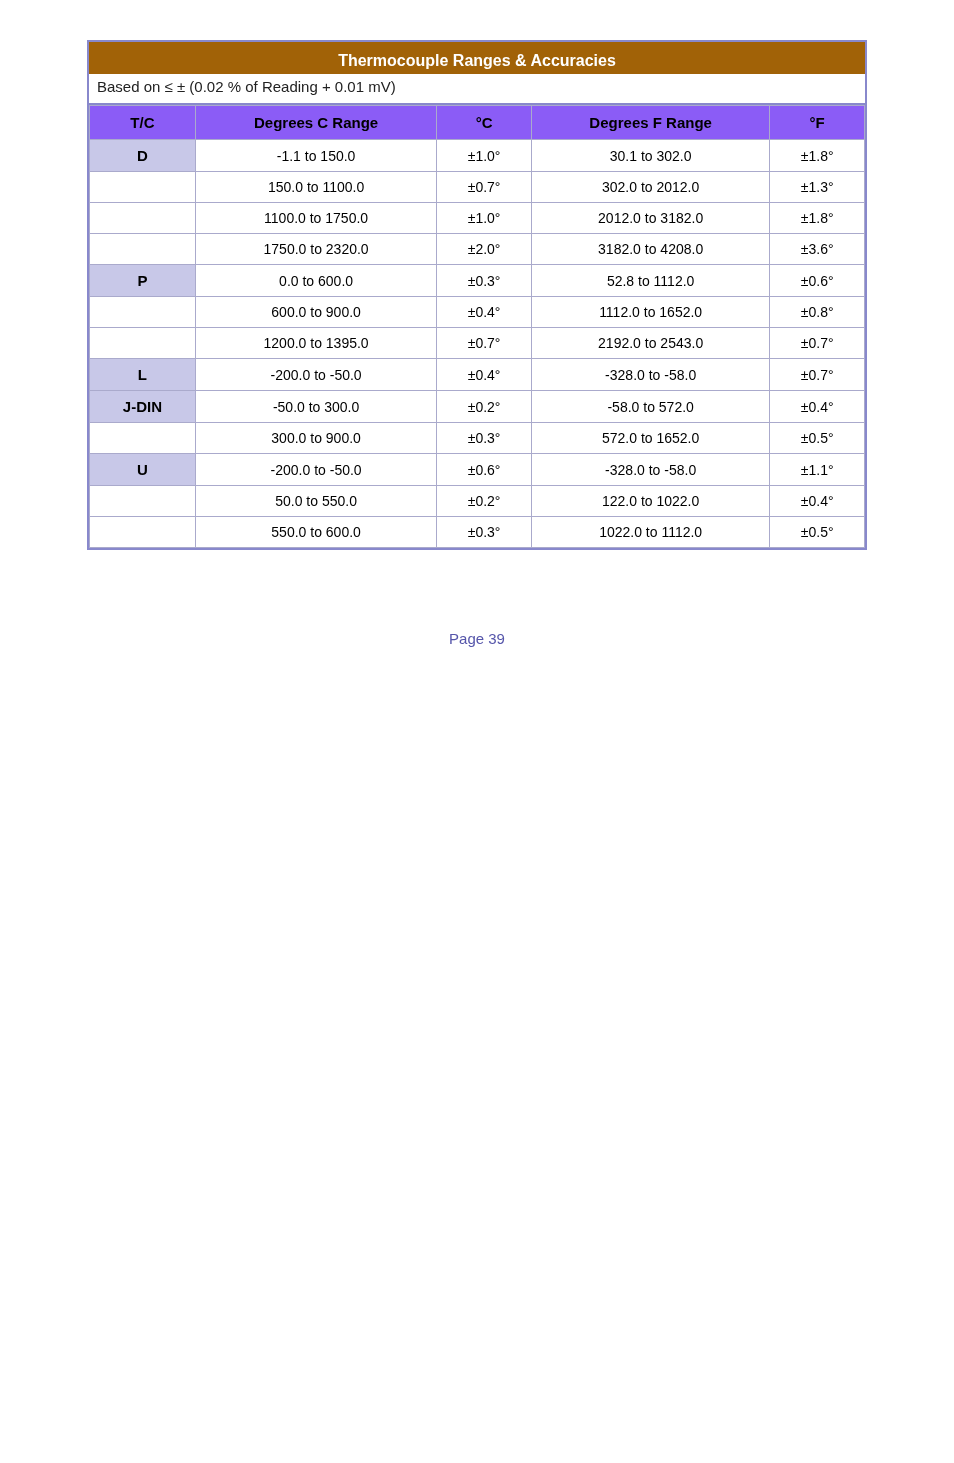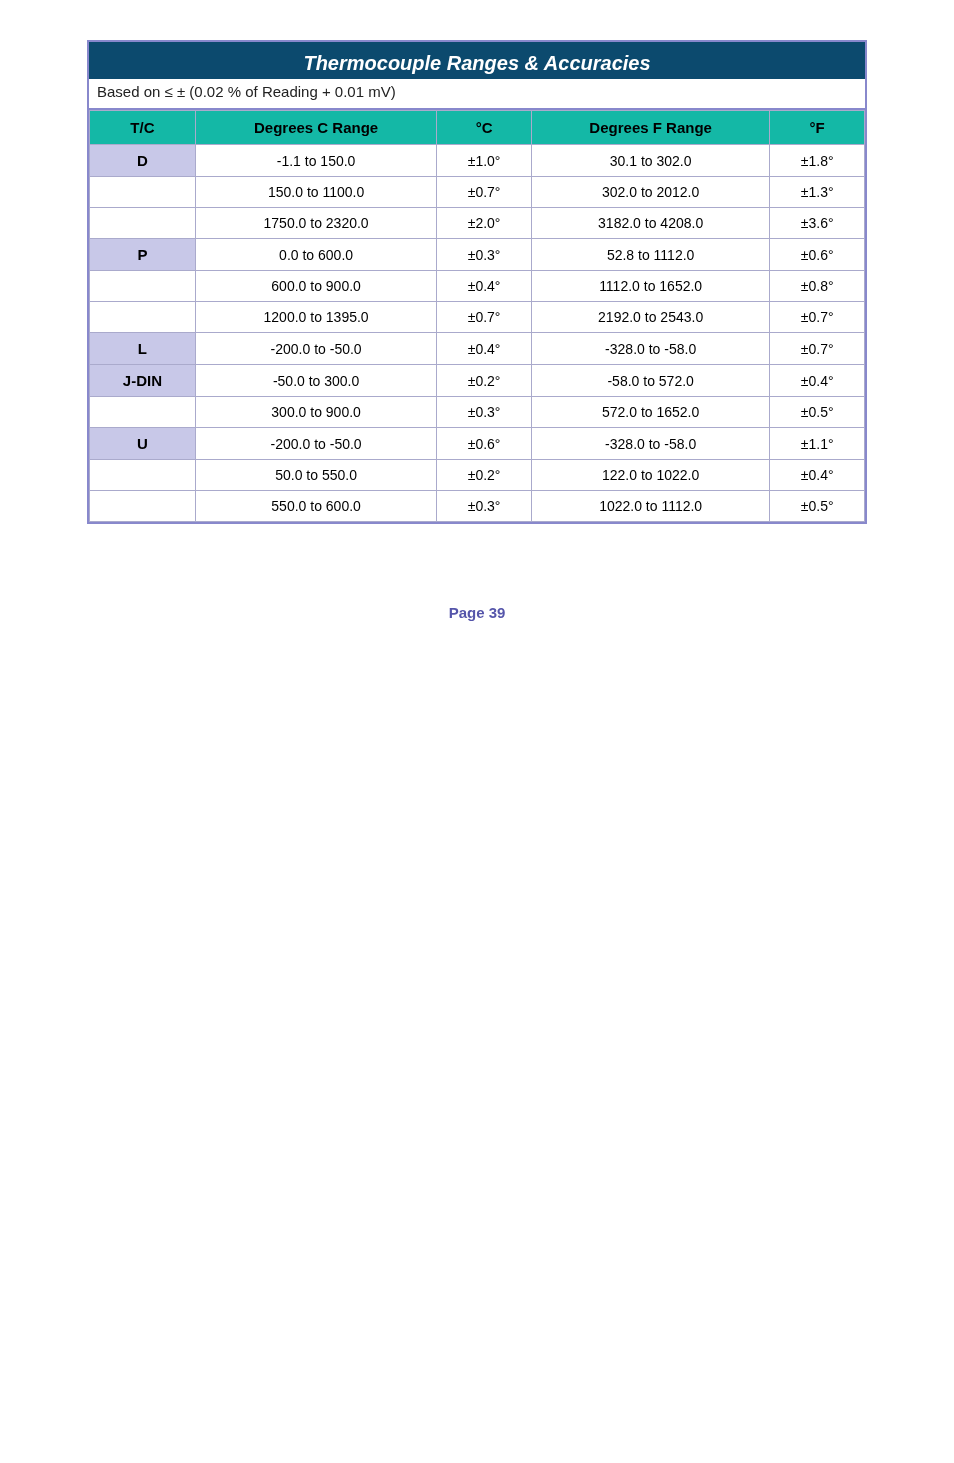--- a/index.html
+++ b/index.html
@@ -15,45 +15,44 @@
     }
 
     .table-wrapper {
       width: 100%;
       max-width: 780px;
       border: 2px solid #8888cc;
       border-collapse: collapse;
     }
 
     .title-row {
-      background-color: #0c4a6e;
+      background-color: #a16207;
       color: #fff;
       text-align: center;
       padding: 10px 8px 4px;
-      font-size: 20px;
+      font-size: 16px;
       font-weight: bold;
-      font-style: italic;
     }
 
     .subtitle-row {
       background-color: #fff;
       text-align: left;
       padding: 4px 8px 8px;
       font-size: 15px;
       color: #222;
       border-bottom: 2px solid #8888cc;
     }
 
     table {
       width: 100%;
       border-collapse: collapse;
     }
 
     thead th {
-      background-color: #14b8a6;
+      background-color: #8b5cf6;
       border: 1px solid #aaaacc;
       padding: 8px 6px;
       text-align: center;
       font-size: 15px;
       font-weight: bold;
     }
 
     tbody td {
       border: 1px solid #aaaacc;
       padding: 7px 10px;
@@ -65,21 +64,21 @@
       background-color: #c8c8e8;
       font-weight: bold;
       font-size: 15px;
       vertical-align: middle;
     }
 
     .page-footer {
       margin-top: 80px;
       color: #5555aa;
       font-size: 15px;
-      font-weight: bold;
+      font-weight: normal;
     }
   </style>
 </head>
 <body>
 
 <div class="table-wrapper">
   <div class="title-row">Thermocouple Ranges &amp; Accuracies</div>
   <div class="subtitle-row">Based on ≤ ± (0.02 % of Reading + 0.01 mV)</div>
   <table>
     <thead>
@@ -98,20 +97,27 @@
           <td>±1.0°</td>
           <td>30.1 to 302.0</td>
           <td>±1.8°</td>
         </tr>
         <tr>
           <td class=""></td>
           <td>150.0 to 1100.0</td>
           <td>±0.7°</td>
           <td>302.0 to 2012.0</td>
           <td>±1.3°</td>
+        </tr>
+        <tr>
+          <td class=""></td>
+          <td>1100.0 to 1750.0</td>
+          <td>±1.0°</td>
+          <td>2012.0 to 3182.0</td>
+          <td>±1.8°</td>
         </tr>
         <tr>
           <td class=""></td>
           <td>1750.0 to 2320.0</td>
           <td>±2.0°</td>
           <td>3182.0 to 4208.0</td>
           <td>±3.6°</td>
         </tr>
         <tr>
           <td class="tc-label">P</td>

